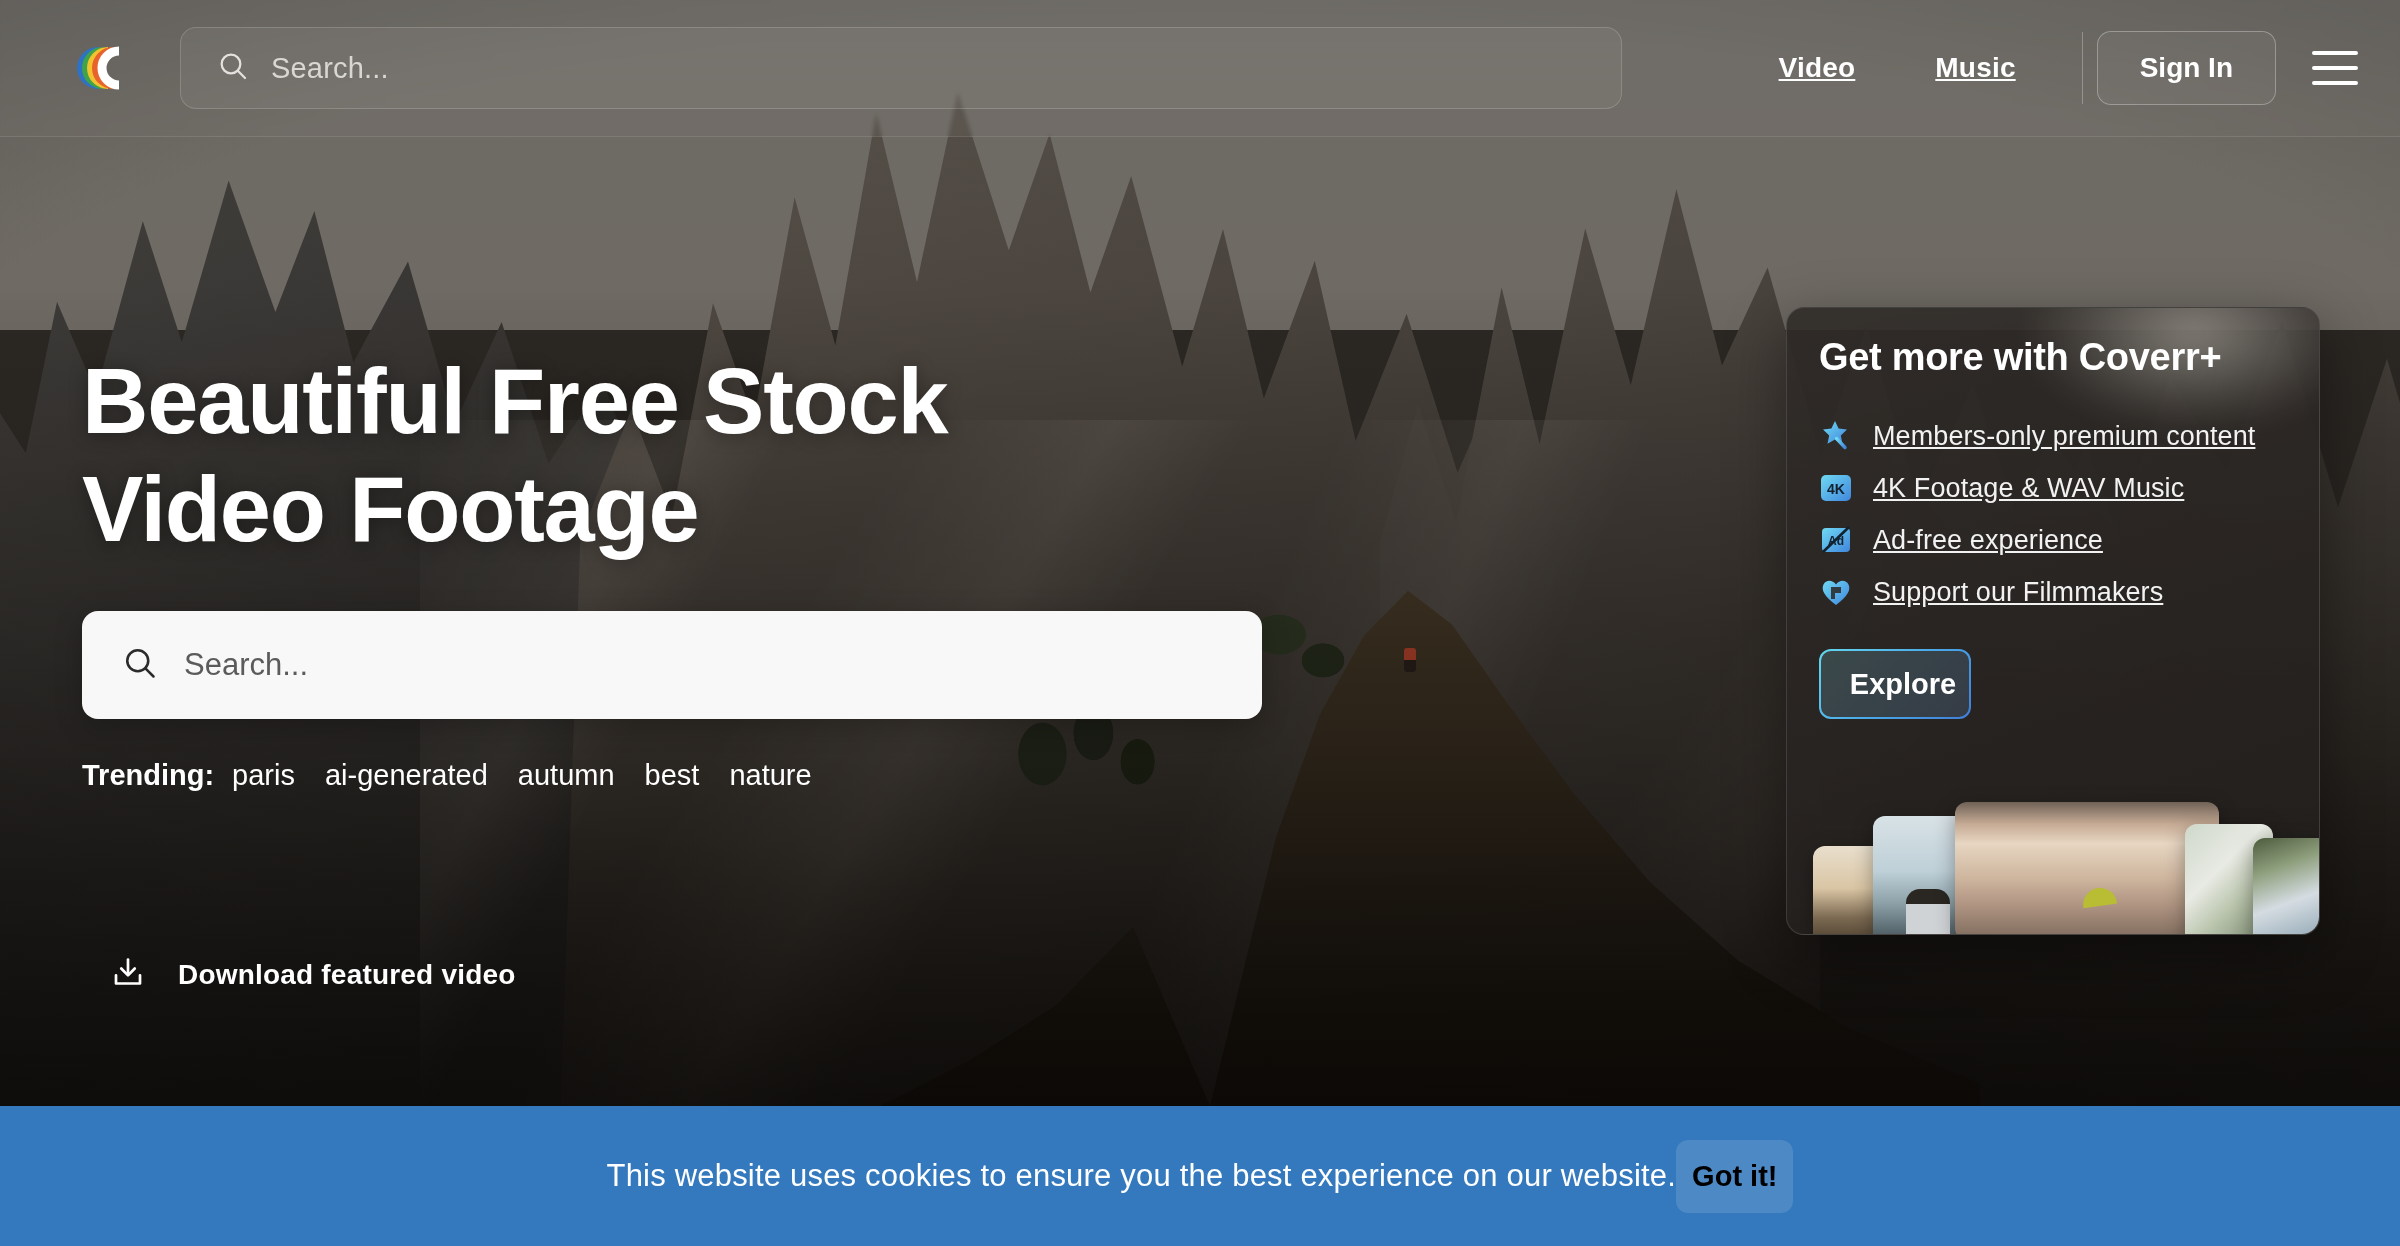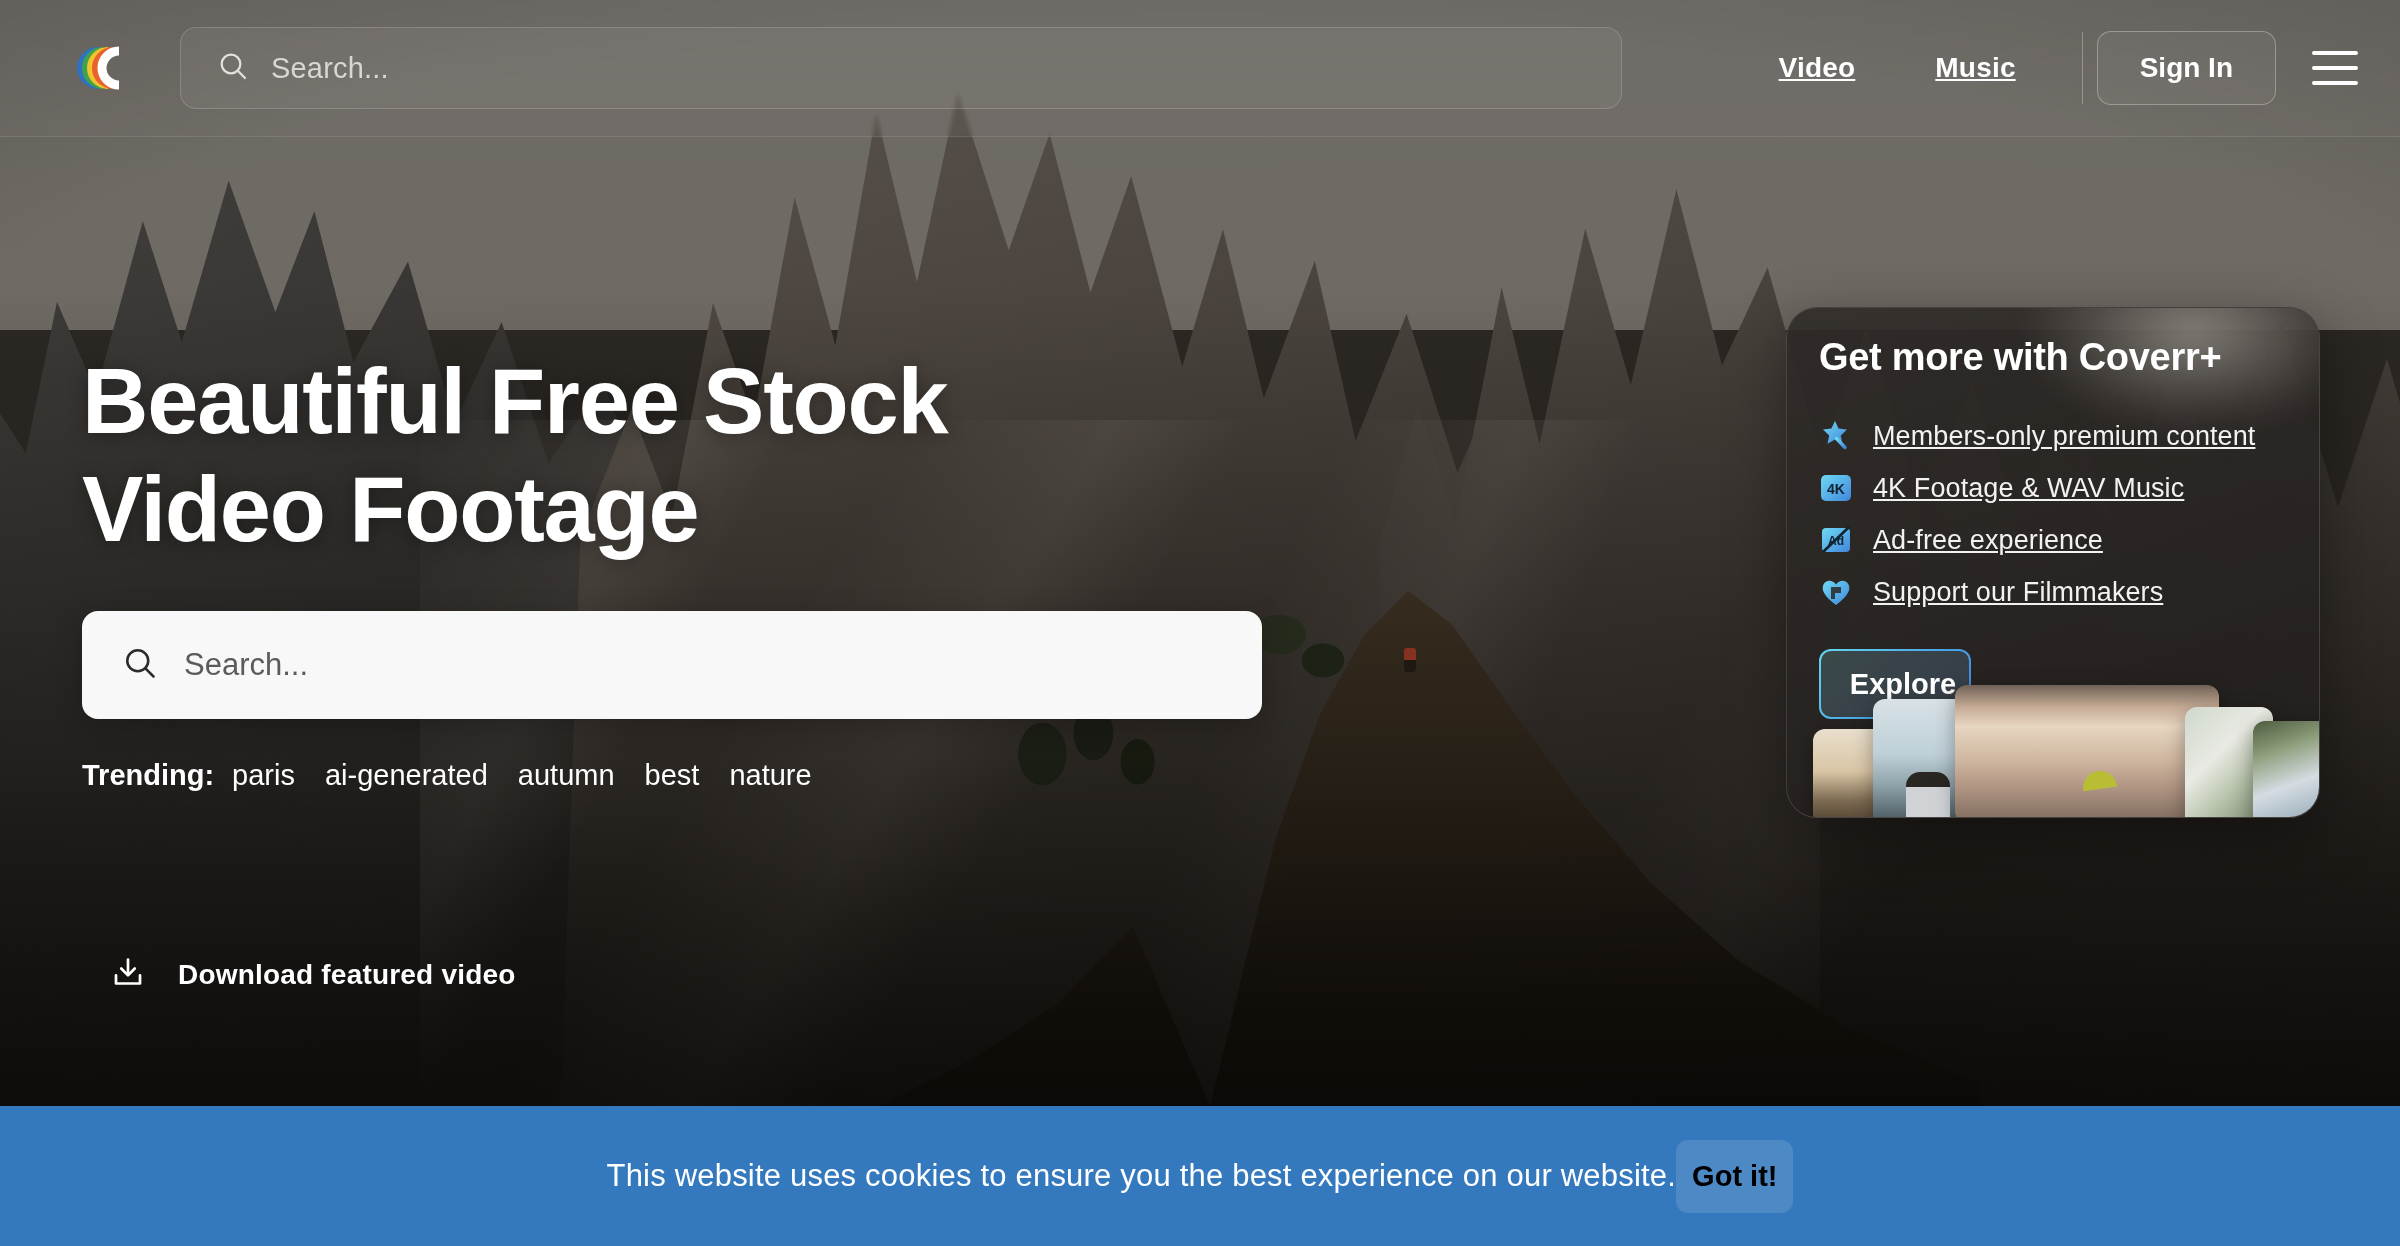--- a/index.html
+++ b/index.html
@@ -155,22 +155,22 @@
     font-size:29px; white-space:nowrap; }
   .trending .lbl { font-weight:bold; margin-right:18px; }
   .trending a { color:#fff; text-decoration:none; margin-right:30px; }
 
   .dl { position:absolute; left:110px; top:955px; display:flex; align-items:center;
     gap:32px; z-index:20; }
   .dl .txt { color:#fff; font-size:28px; font-weight:bold; letter-spacing:.2px; }
 
   
   .panel {
-    position:absolute; left:1786px; top:307px; width:534px; height:511px;
-    border-radius:31px; overflow:hidden; z-index:25;
+    position:absolute; left:1786px; top:307px; width:534px; height:628px;
+    border-radius:18px; overflow:hidden; z-index:25;
     background:linear-gradient(160deg, rgba(48,44,41,0.90) 0%, rgba(40,36,34,0.92) 55%, rgba(34,31,29,0.94) 100%);
     border:1px solid rgba(255,255,255,0.13);
     box-shadow:0 18px 60px rgba(0,0,0,.38);
   }
   .panel-glow {
     position:absolute; right:-40px; top:-70px; width:330px; height:190px;
     background:radial-gradient(ellipse at center, rgba(255,250,235,0.40) 0%, rgba(255,248,232,0.10) 52%, rgba(0,0,0,0) 75%);
     filter:blur(12px);
   }
   .panel-title { position:relative; margin:28px 0 0 32px; color:#fff; font-size:38px;

